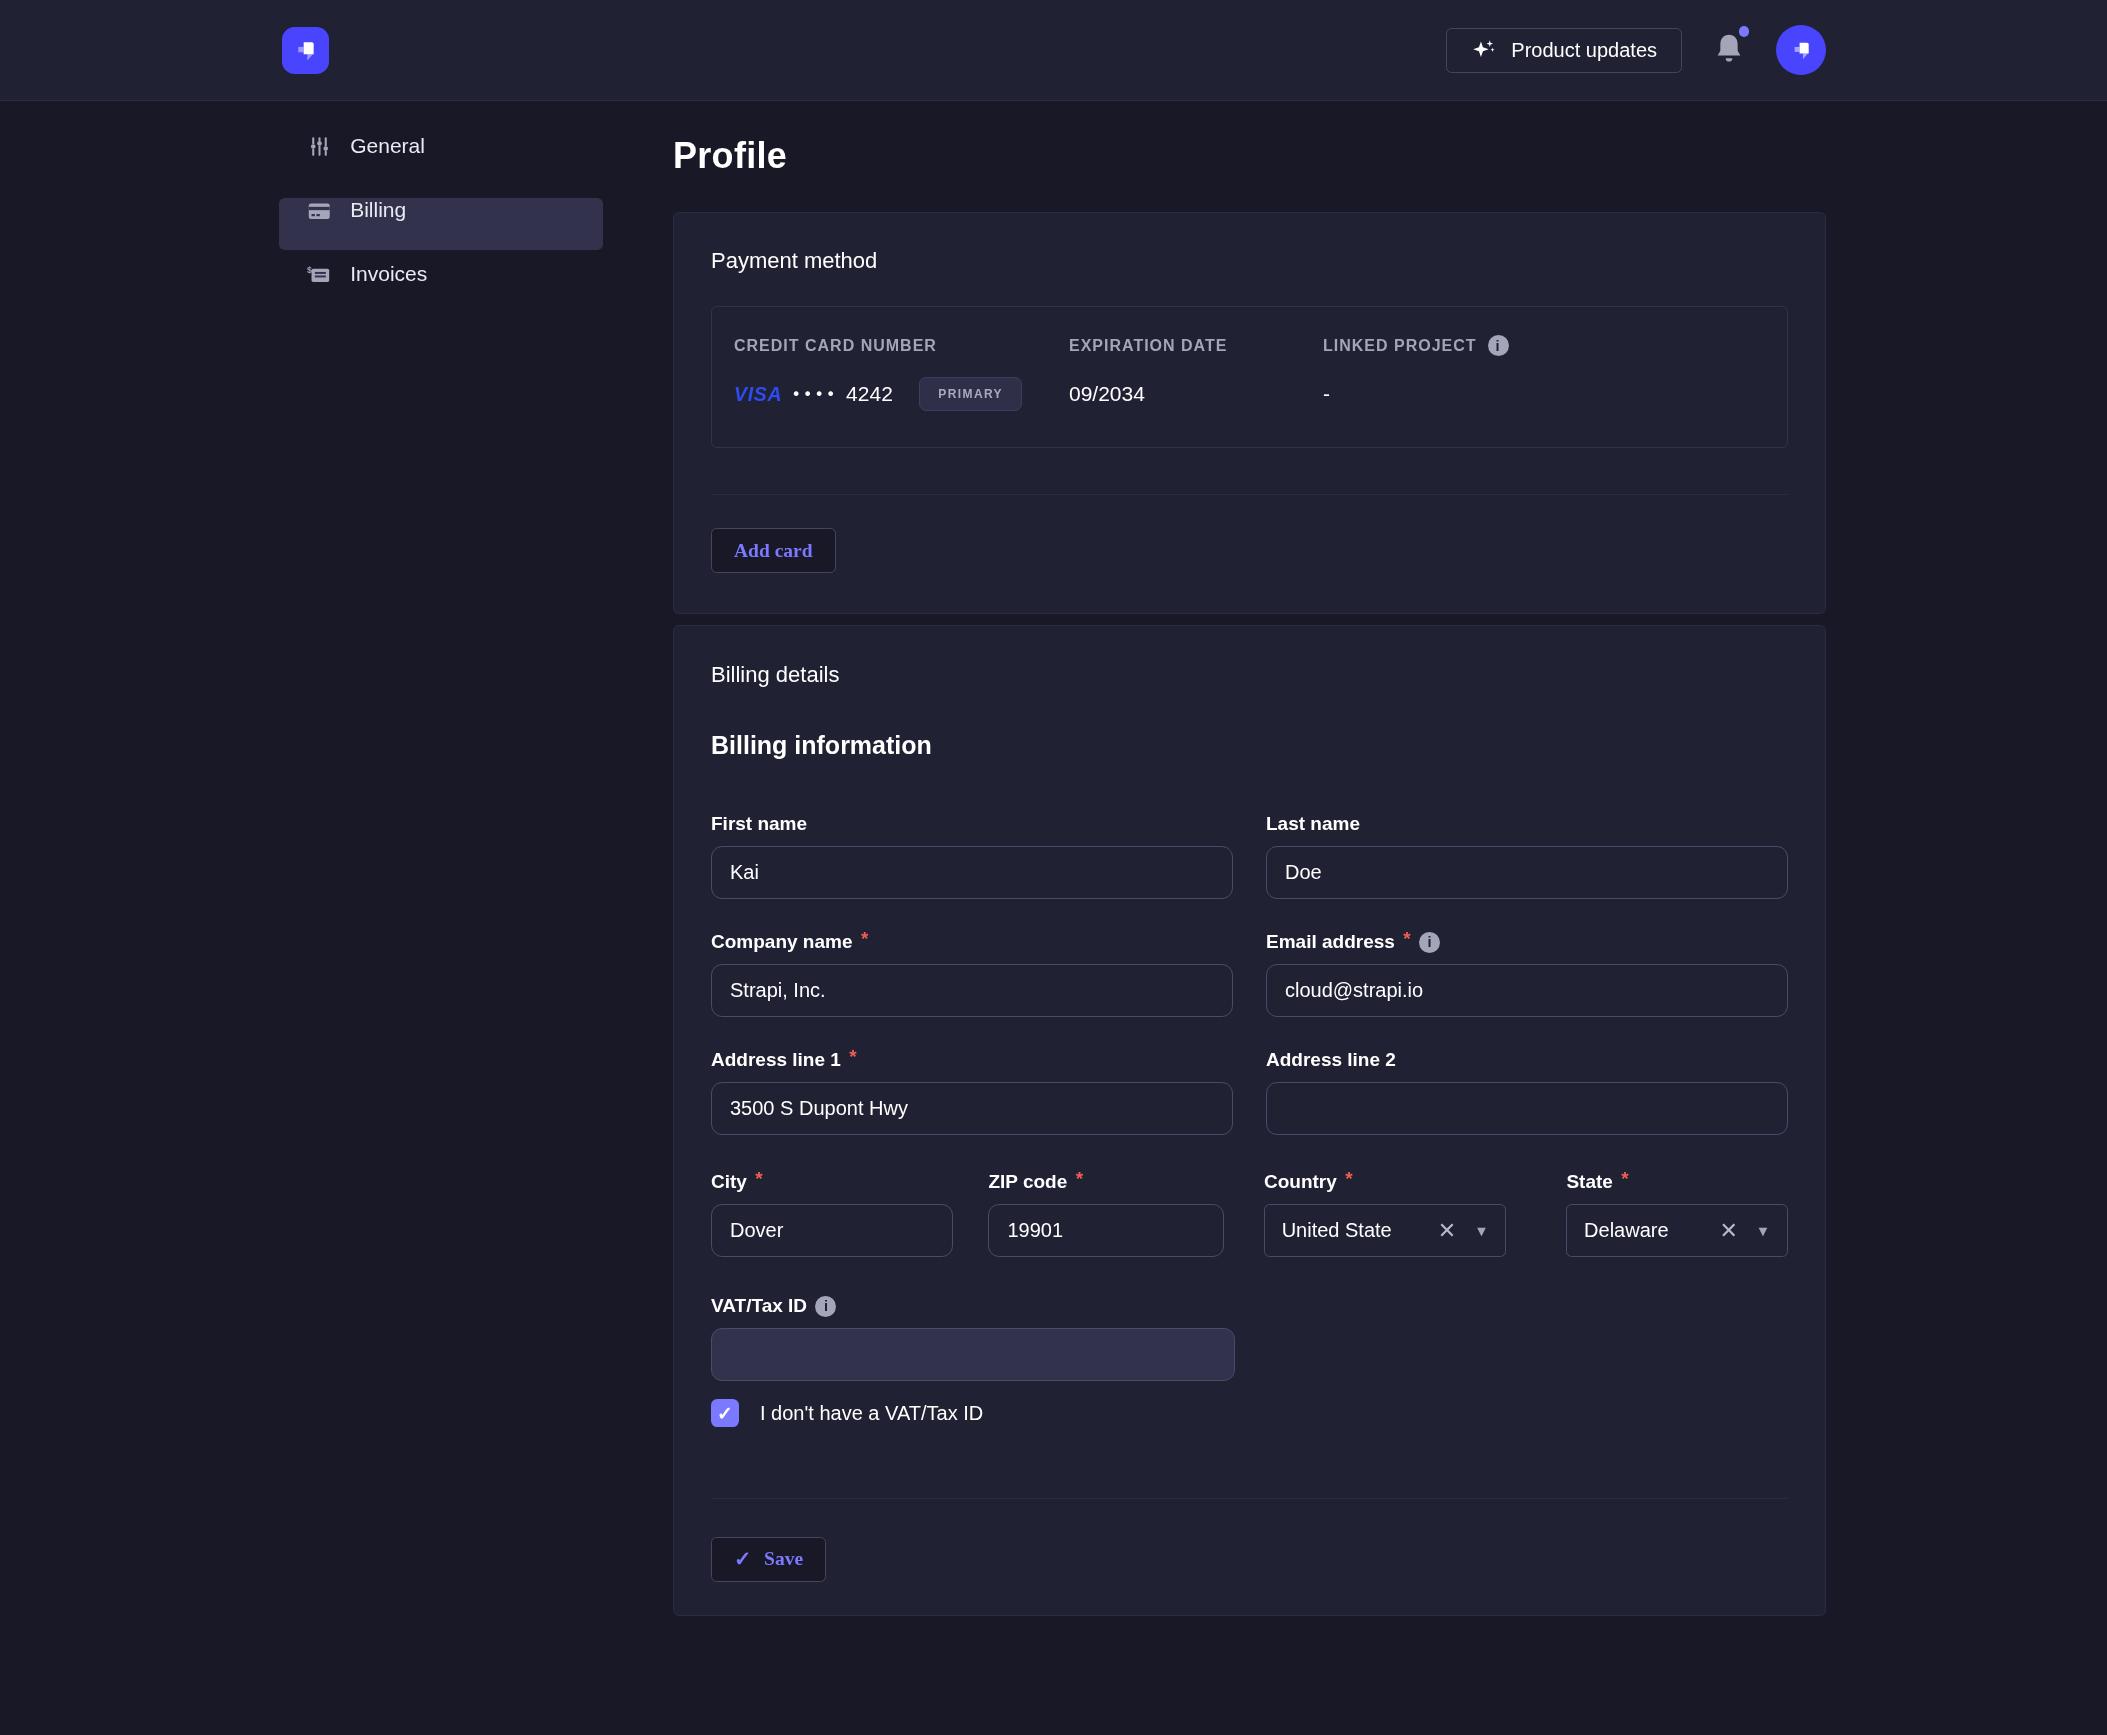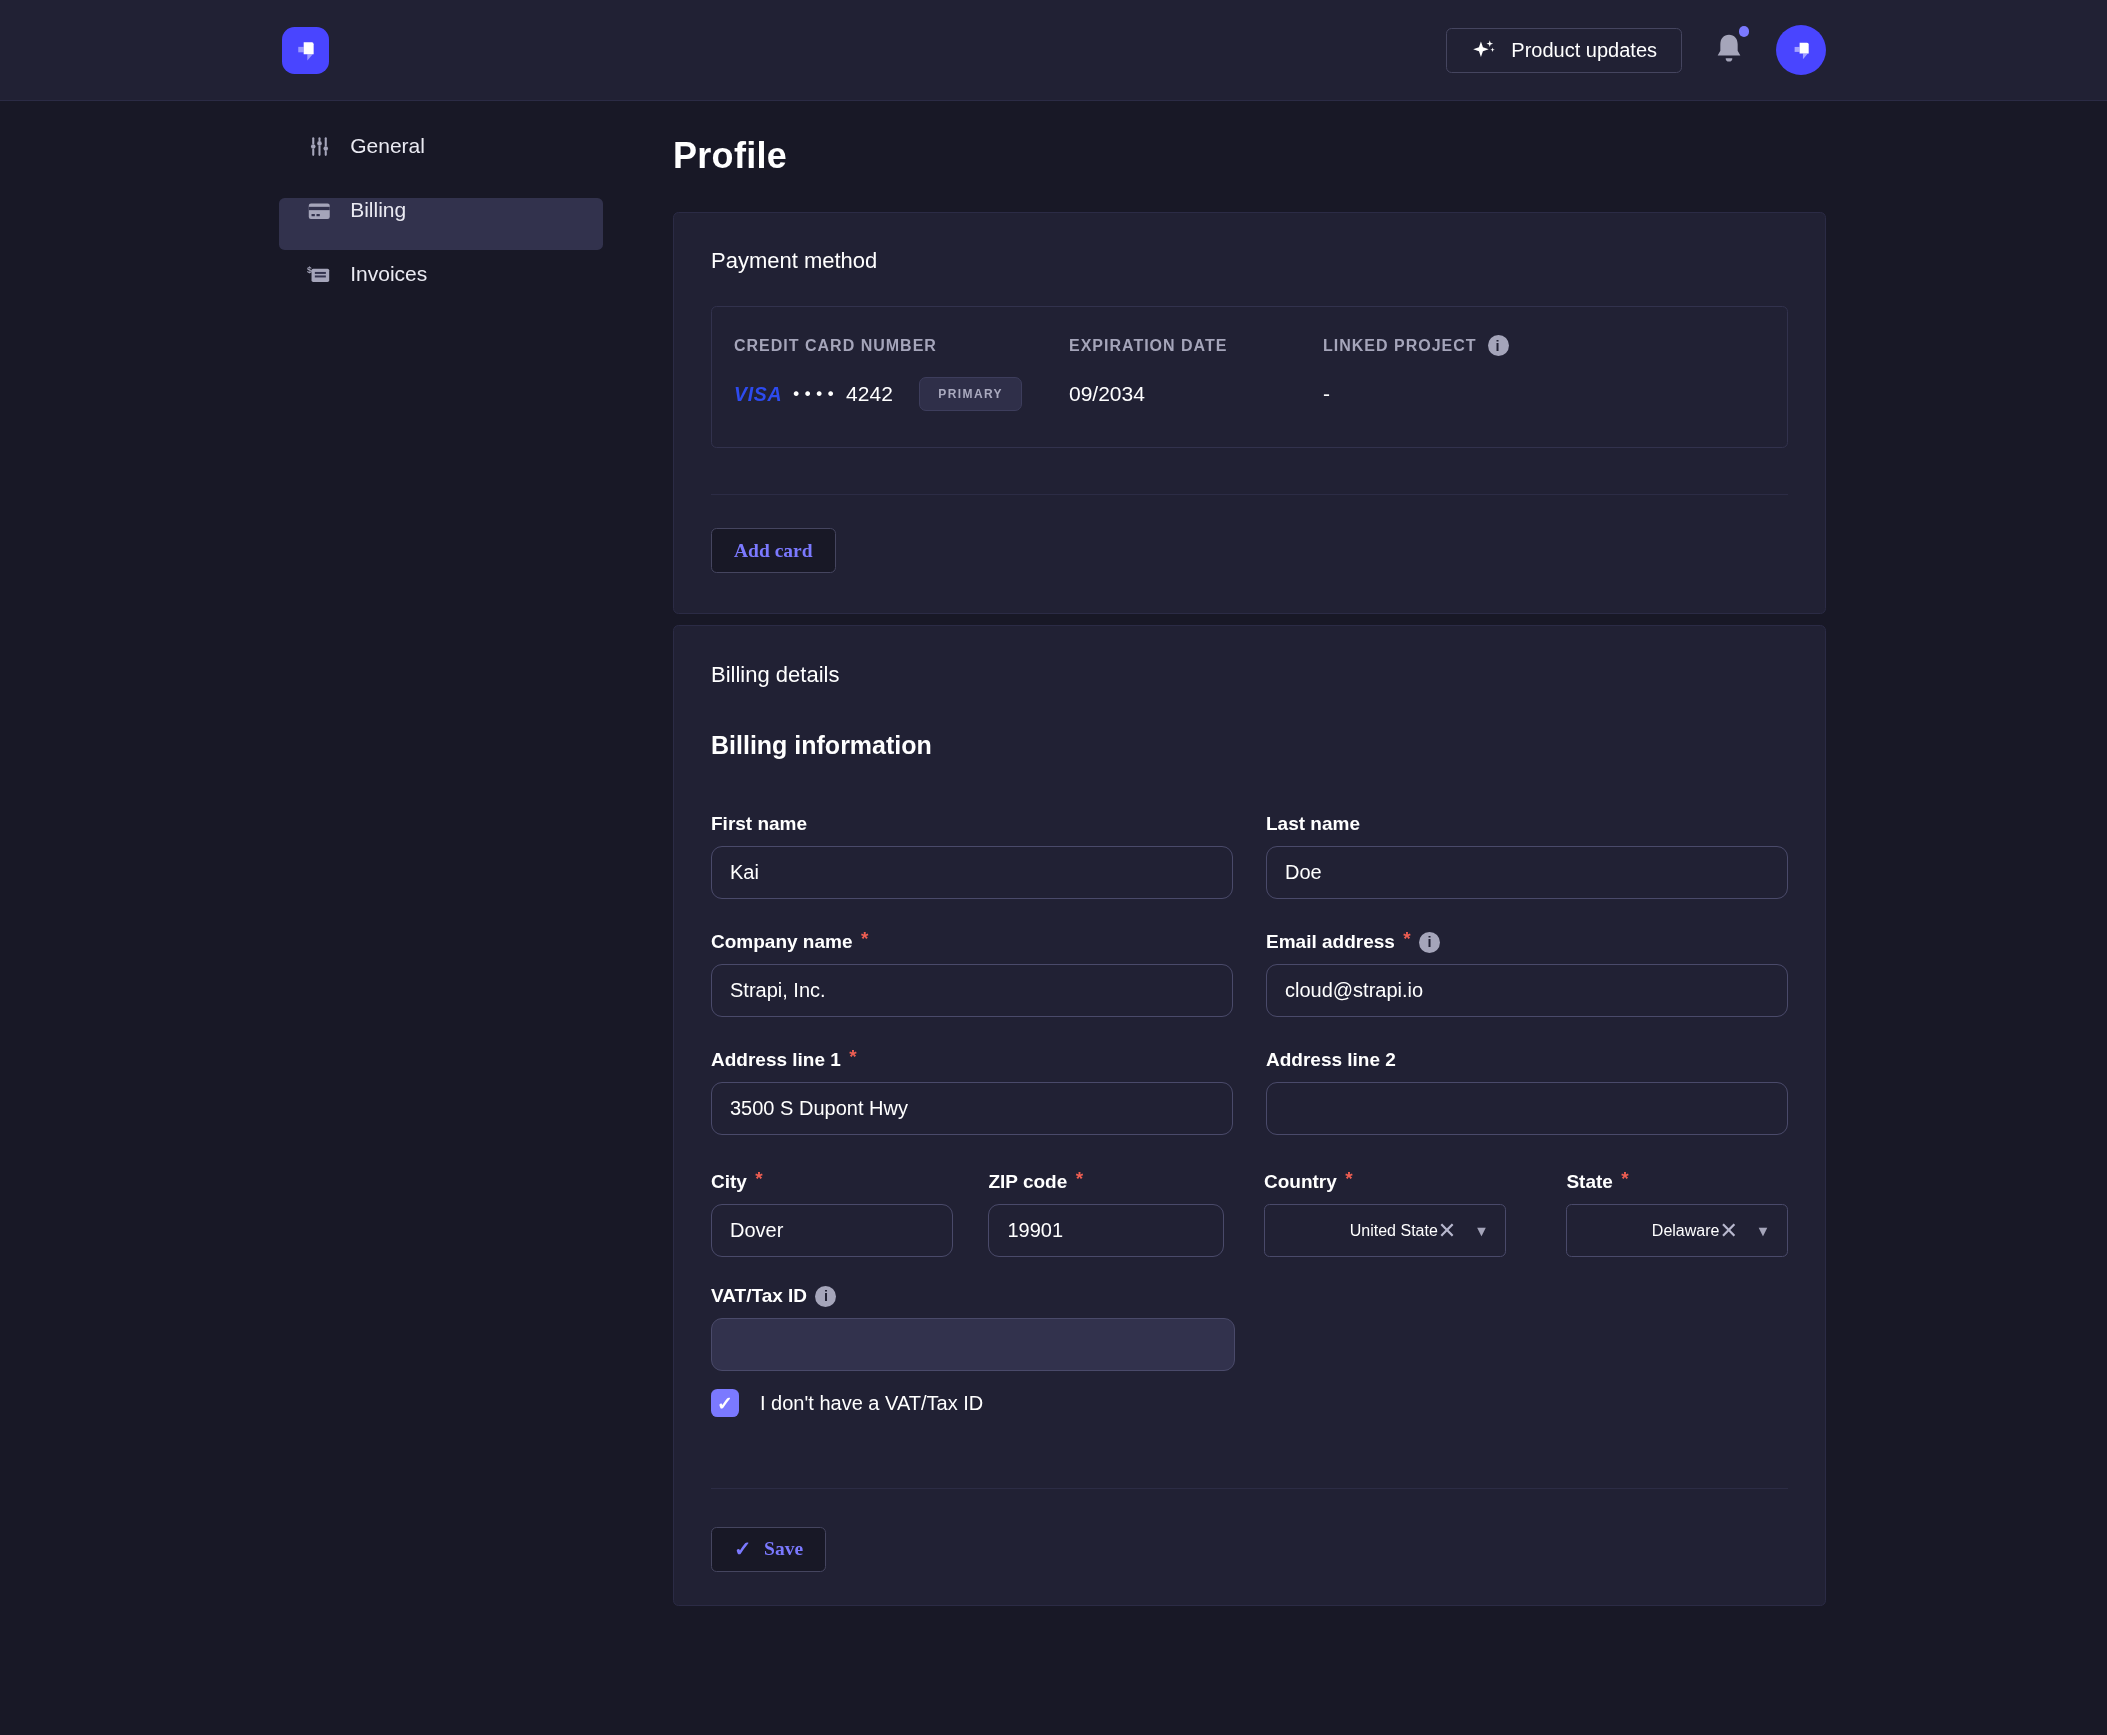--- a/index.html
+++ b/index.html
@@ -108,24 +108,24 @@
   .tin.disabled { background:#32324d; }
   .quad { display:flex; margin-top:36px; }
   .w-city { width:244px; }
   .w-zip { width:237px; margin-left:35px; }
   .w-country { width:244px; margin-left:40px; }
   .w-state { width:223px; margin-left:60px; }
   .select {
     height:53px; border:0.7px solid #4a4a6a; border-radius:5.6px;
     display:flex; align-items:center; padding:0 16.7px; cursor:pointer;
   }
-  .select .val { flex:1; font-size:16px; color:#ffffff;text-align:right; }
+  .select .val { flex:1; font-size:20px; color:#ffffff; }
   .clear-x { color:#b8b8ce; font-size:22px; font-weight:400; margin-right:18px; cursor:pointer; }
   .caret { color:#a5a5ba; font-size:14.6px; cursor:pointer; }
-  .vat-block { margin-top:28px; width:524px; }
+  .vat-block { margin-top:38px; width:524px; }
   .checkbox-row { margin-top:18px; display:flex; align-items:center; gap:21px; }
   .checkbox {
     width:28px; height:28px; border-radius:6.3px; background:#7b79ff;
     display:flex; align-items:center; justify-content:center;
     color:#ffffff; font-size:19px; font-weight:700; cursor:pointer;
   }
   .checkbox-label { font-size:20px; }
   .hr2 { height:0.7px; background:#2c2c45; border:0; margin:71px 0 38px; }
   .btn-tertiary .chk { color:#7b79ff; font-size:21px; font-weight:700; }
 

